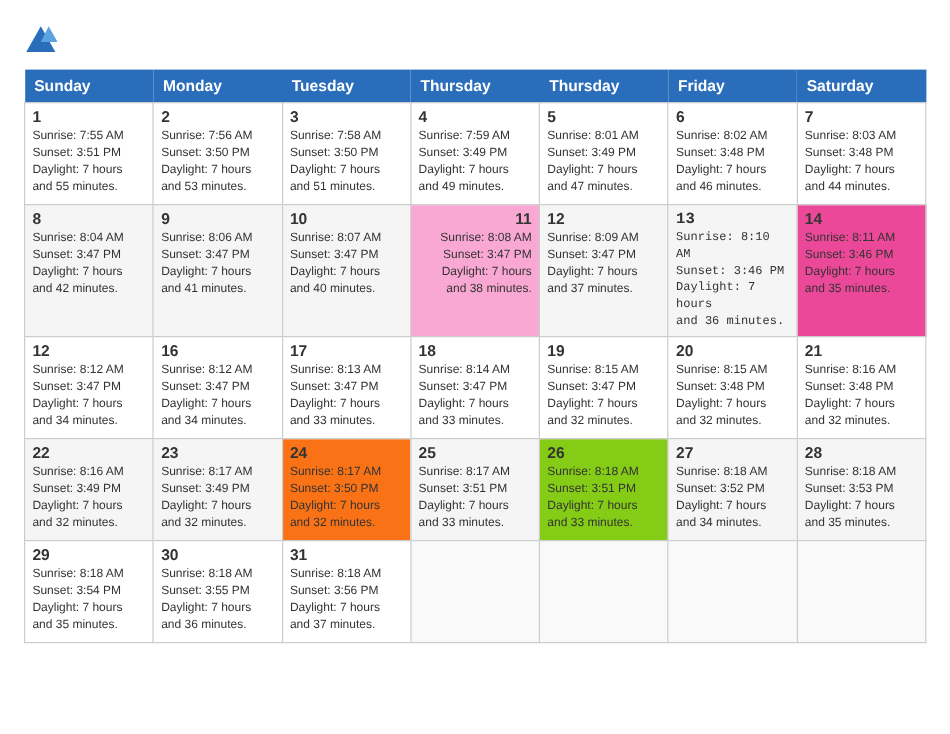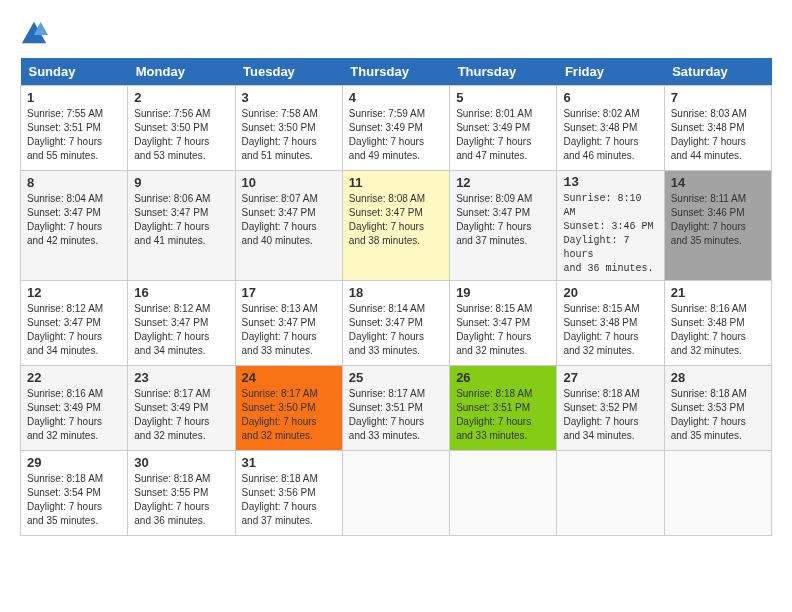--- a/index.html
+++ b/index.html
@@ -131,24 +131,24 @@
         <td><span class="day-num">3</span><span class="day-info">Sunrise: 7:58 AM<br>Sunset: 3:50 PM<br>Daylight: 7 hours<br>and 51 minutes.</span></td>
         <td><span class="day-num">4</span><span class="day-info">Sunrise: 7:59 AM<br>Sunset: 3:49 PM<br>Daylight: 7 hours<br>and 49 minutes.</span></td>
         <td><span class="day-num">5</span><span class="day-info">Sunrise: 8:01 AM<br>Sunset: 3:49 PM<br>Daylight: 7 hours<br>and 47 minutes.</span></td>
         <td><span class="day-num">6</span><span class="day-info">Sunrise: 8:02 AM<br>Sunset: 3:48 PM<br>Daylight: 7 hours<br>and 46 minutes.</span></td>
         <td><span class="day-num">7</span><span class="day-info">Sunrise: 8:03 AM<br>Sunset: 3:48 PM<br>Daylight: 7 hours<br>and 44 minutes.</span></td>
       </tr>
       <tr>
         <td style="background: rgb(245, 245, 245);"><span class="day-num">8</span><span class="day-info">Sunrise: 8:04 AM<br>Sunset: 3:47 PM<br>Daylight: 7 hours<br>and 42 minutes.</span></td>
         <td style="background: rgb(245, 245, 245);"><span class="day-num">9</span><span class="day-info">Sunrise: 8:06 AM<br>Sunset: 3:47 PM<br>Daylight: 7 hours<br>and 41 minutes.</span></td>
         <td style="background: rgb(245, 245, 245);"><span class="day-num">10</span><span class="day-info">Sunrise: 8:07 AM<br>Sunset: 3:47 PM<br>Daylight: 7 hours<br>and 40 minutes.</span></td>
-        <td style="background: #fef9c3;"><span class="day-num">11</span><span class="day-info">Sunrise: 8:08 AM<br>Sunset: 3:47 PM<br>Daylight: 7 hours<br>and 38 minutes.</span></td>
+        <td style="background: #f9a8d4; text-align: right;"><span class="day-num">11</span><span class="day-info">Sunrise: 8:08 AM<br>Sunset: 3:47 PM<br>Daylight: 7 hours<br>and 38 minutes.</span></td>
         <td style="background: rgb(245, 245, 245);"><span class="day-num">12</span><span class="day-info">Sunrise: 8:09 AM<br>Sunset: 3:47 PM<br>Daylight: 7 hours<br>and 37 minutes.</span></td>
         <td style="background: rgb(245, 245, 245); font-family: Liberation Mono, monospace;"><span class="day-num">13</span><span class="day-info">Sunrise: 8:10 AM<br>Sunset: 3:46 PM<br>Daylight: 7 hours<br>and 36 minutes.</span></td>
-        <td style="background: #a3a3a3; margin-top: 24px;"><span class="day-num">14</span><span class="day-info">Sunrise: 8:11 AM<br>Sunset: 3:46 PM<br>Daylight: 7 hours<br>and 35 minutes.</span></td>
+        <td style="background: #ec4899; margin-top: 24px;"><span class="day-num">14</span><span class="day-info">Sunrise: 8:11 AM<br>Sunset: 3:46 PM<br>Daylight: 7 hours<br>and 35 minutes.</span></td>
       </tr>
       <tr>
         <td><span class="day-num">12</span><span class="day-info">Sunrise: 8:12 AM<br>Sunset: 3:47 PM<br>Daylight: 7 hours<br>and 34 minutes.</span></td>
         <td><span class="day-num">16</span><span class="day-info">Sunrise: 8:12 AM<br>Sunset: 3:47 PM<br>Daylight: 7 hours<br>and 34 minutes.</span></td>
         <td><span class="day-num">17</span><span class="day-info">Sunrise: 8:13 AM<br>Sunset: 3:47 PM<br>Daylight: 7 hours<br>and 33 minutes.</span></td>
         <td><span class="day-num">18</span><span class="day-info">Sunrise: 8:14 AM<br>Sunset: 3:47 PM<br>Daylight: 7 hours<br>and 33 minutes.</span></td>
         <td><span class="day-num">19</span><span class="day-info">Sunrise: 8:15 AM<br>Sunset: 3:47 PM<br>Daylight: 7 hours<br>and 32 minutes.</span></td>
         <td><span class="day-num">20</span><span class="day-info">Sunrise: 8:15 AM<br>Sunset: 3:48 PM<br>Daylight: 7 hours<br>and 32 minutes.</span></td>
         <td><span class="day-num">21</span><span class="day-info">Sunrise: 8:16 AM<br>Sunset: 3:48 PM<br>Daylight: 7 hours<br>and 32 minutes.</span></td>
       </tr>

